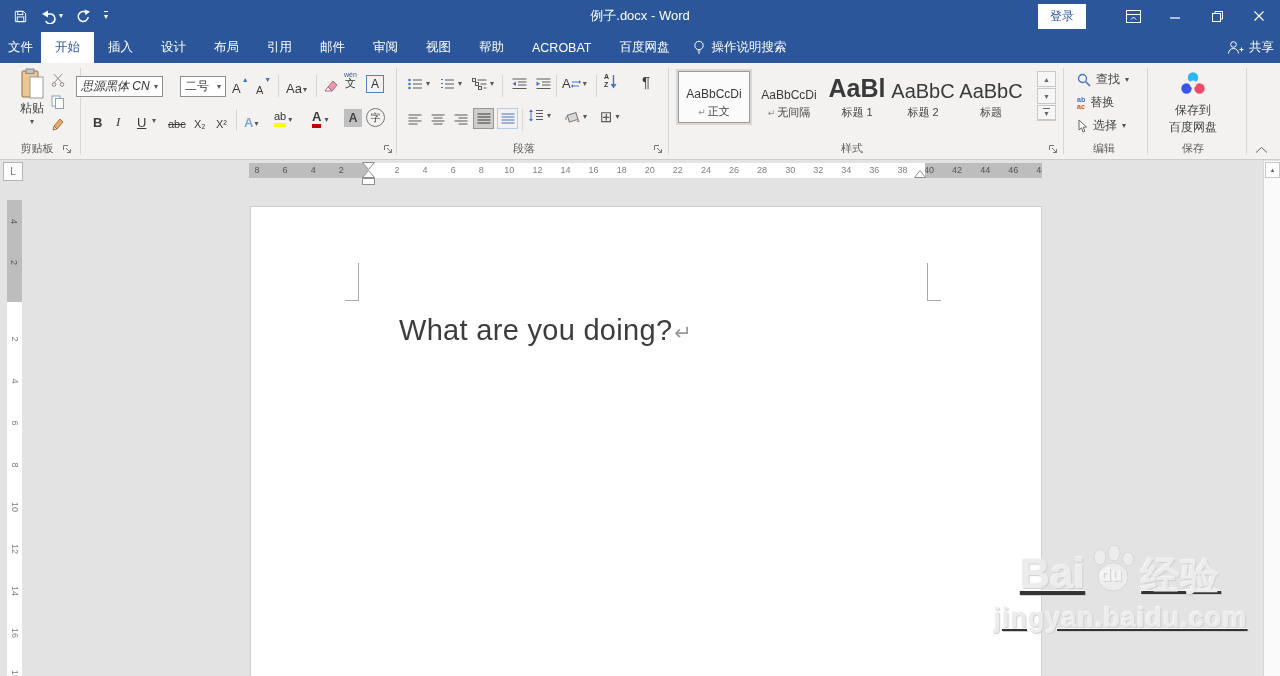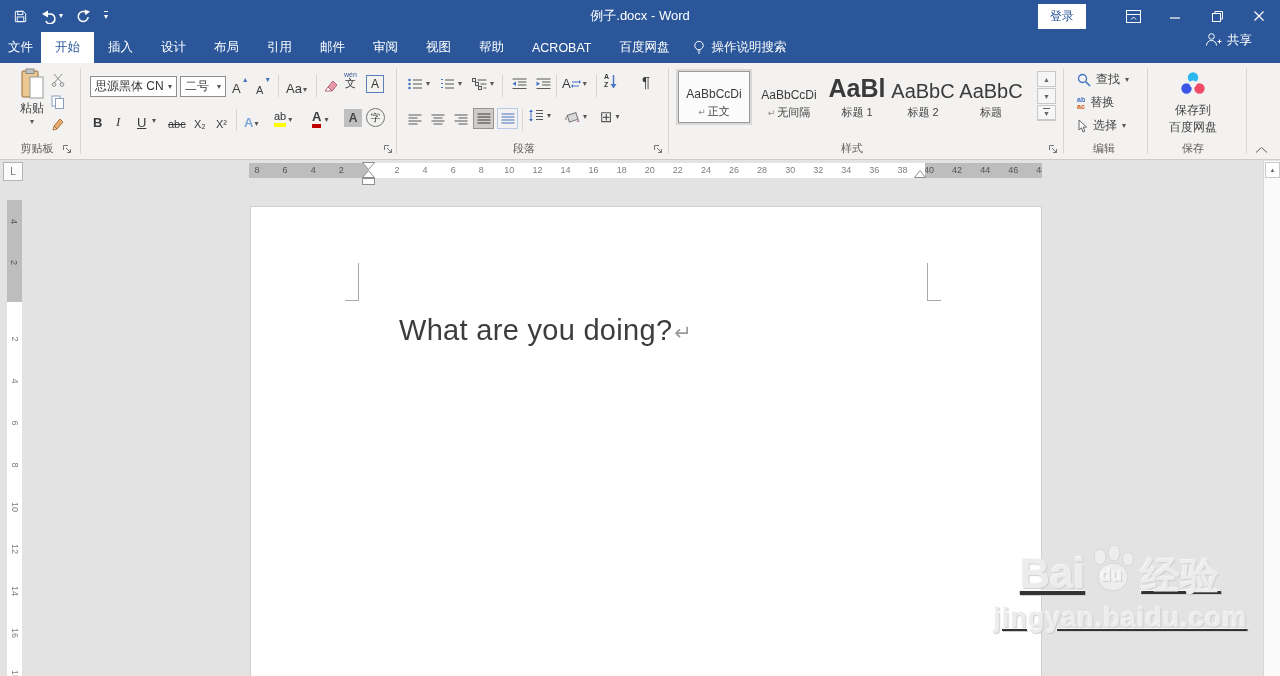--- a/index.html
+++ b/index.html
@@ -15,21 +15,21 @@
 .tb-title { position:absolute; left:50%; transform:translateX(-50%); font-size:13px; white-space:nowrap; }
 .tb-right { margin-left:auto; display:flex; align-items:center; height:100%; }
 .signin { background:#fff; color:#2b579a; font-size:12px; padding:4px 12px; margin-right:26px; cursor:default; }
 .winbtn { width:42px; height:100%; display:flex; align-items:center; justify-content:center; }
 
 
 .tabbar { position:absolute; top:32px; left:0; width:100%; height:31px; background:#2b579a; display:flex; align-items:stretch; color:#fff; font-size:12.5px; }
 .tab { padding:0 14px; display:flex; align-items:center; white-space:nowrap; }
 .tab.active { background:#fff; color:#2b579a; }
 .tellme { display:flex; align-items:center; gap:6px; margin-left:8px; }
-.share { margin-left:auto; display:flex; align-items:flex-start; gap:5px; padding-right:28px; }
+.share { margin-left:auto; display:flex; align-items:center; gap:5px; padding-right:6px; }
 
 
 .ribbon { position:absolute; top:63px; left:0; width:100%; height:97px; background:#f3f2f1; border-bottom:1px solid #cfcdcb; }
 .rdiv { position:absolute; top:5px; height:86px; width:1px; background:#d8d6d3; }
 .grp-label { position:absolute; bottom:3px; font-size:11px; color:#605e5c; text-align:center; white-space:nowrap; }
 .launcher { position:absolute; bottom:5px; }
 .rtext { font-size:12px; color:#444; }
 .small-ic { position:absolute; width:20px; height:19px; display:flex; align-items:center; justify-content:center; }
 .combo { position:absolute; height:21px; background:#fff; border:1px solid #8f8f8f; display:flex; align-items:center; padding:0 4px; font-size:12px; color:#333; }
 .combo .caret { margin-left:auto; color:#555; }
@@ -243,21 +243,21 @@
     </div>
     <div class="grp-label" style="left:8px; width:58px;">剪贴板</div>
     <div class="launcher" style="left:62px;">
         <svg width="10" height="10">
           <path d="M1.5 1.5 H6 M1.5 1.5 V6" stroke="#767676" fill="none"></path>
           <path d="M4 4 l4.5 4.5 M8.5 8.5 v-3.4 M8.5 8.5 h-3.4" stroke="#767676" fill="none"></path>
         </svg>
       </div>
     <div class="rdiv" style="left:80px;"></div>
 
-    <div class="combo" style="left:90px; top:13px; width:87px;">
+    <div class="combo" style="left:76px; top:13px; width:87px;font-style:italic;">
       <span>思源黑体 CN</span>
       <span class="caret">▾</span>
     </div>
     <div class="combo" style="left:180px; top:13px; width:46px;">
       <span>二号</span>
       <span class="caret">▾</span>
     </div>
     <div class="fbtn" style="left:232px; top:13px;">
       <span>A</span>
         <span style="font-size:7px; align-self:flex-start; color:#4472c4;">▲</span>

